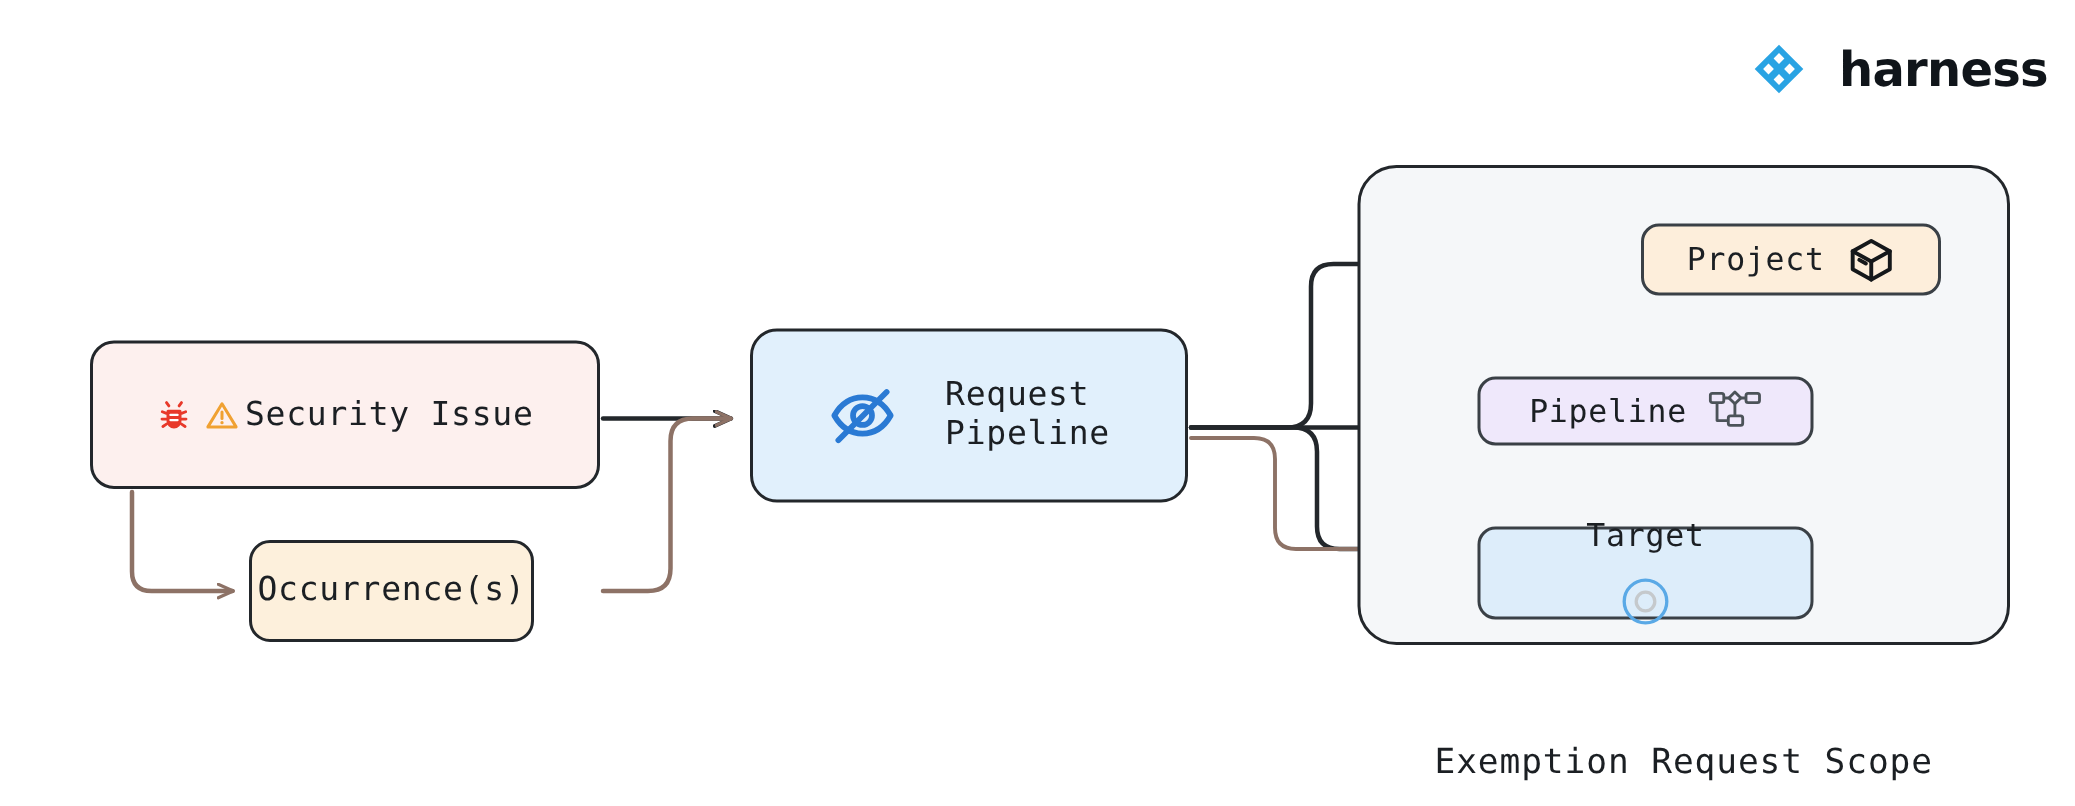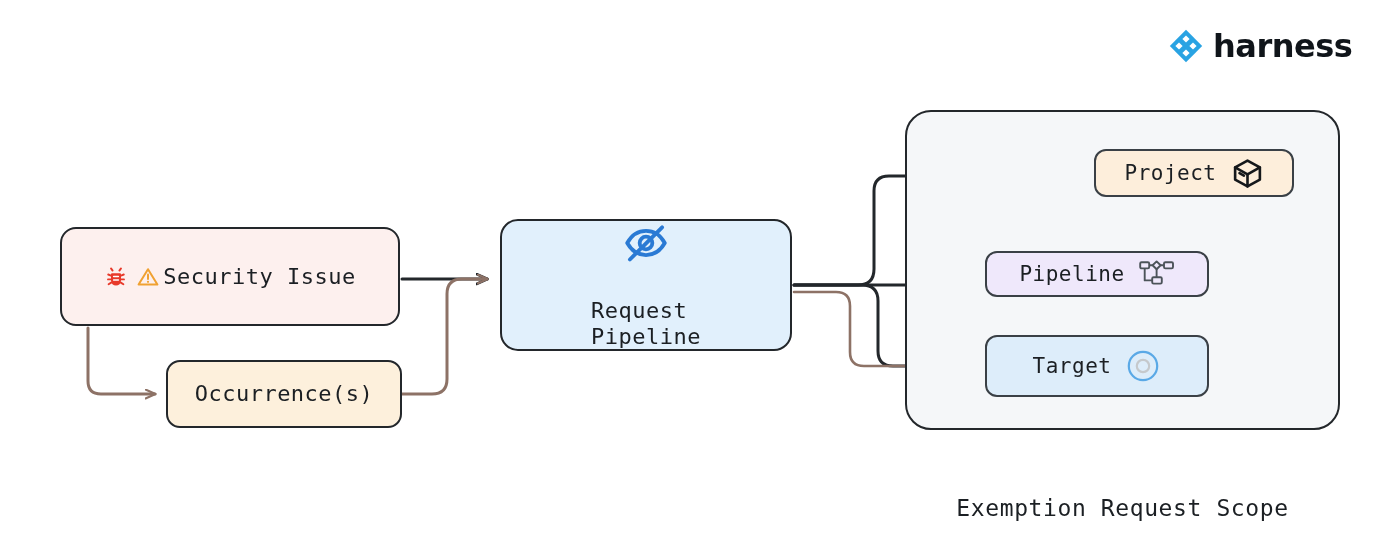--- a/index.html
+++ b/index.html
@@ -16,21 +16,21 @@
     overflow: hidden;
   }
 
   
   #brand {
     position: absolute;
     left: 1168px;
     top: 28px;
     display: flex;
     align-items: center;
-    gap: 9px;
+    gap: 22px;
   }
   #brand .logo-mark { display: block; }
   #brand .logo-text {
     font-family: "DejaVu Sans", "Liberation Sans", sans-serif;
     font-size: 32px;
     font-weight: 700;
     color: #10151a;
     letter-spacing: -0.5px;
     line-height: 1;
   }
@@ -78,35 +78,35 @@
     display: flex;
     align-items: center;
     gap: 8px;
     height: 26px;
   }
 
   
   #node-occurrence {
     left: 166px;
     top: 360px;
-    width: 236px;
+    width: 190px;
     height: 68px;
     background: #fdf0dc;
     border-radius: 14px;
   }
 
   
   #node-request {
     left: 500px;
     top: 219px;
     width: 292px;
-    height: 132px;
+    height: 116px;
     background: #e1f0fc;
     border-radius: 18px;
-    flex-direction: column;
+    flex-direction: row;
     gap: 32px;
   }
   #node-request .label { text-align: left; }
 
   
   #scope-container {
     position: absolute;
     left: 905px;
     top: 110px;
     width: 435px;
@@ -158,24 +158,25 @@
   }
   #node-pipeline {
     left: 985px;
     top: 251px;
     width: 224px;
     height: 46px;
     background: #efe8fb;
   }
   #node-target {
     left: 985px;
-    top: 335px;
+    top: 351px;
     width: 224px;
     height: 62px;
     background: #ddedfa;
+    flex-direction: column;
   }
 
   .ico { display: block; flex: none; }
 </style>
 </head>
 <body>
 
 <div id="canvas">
 
   <div id="brand">

